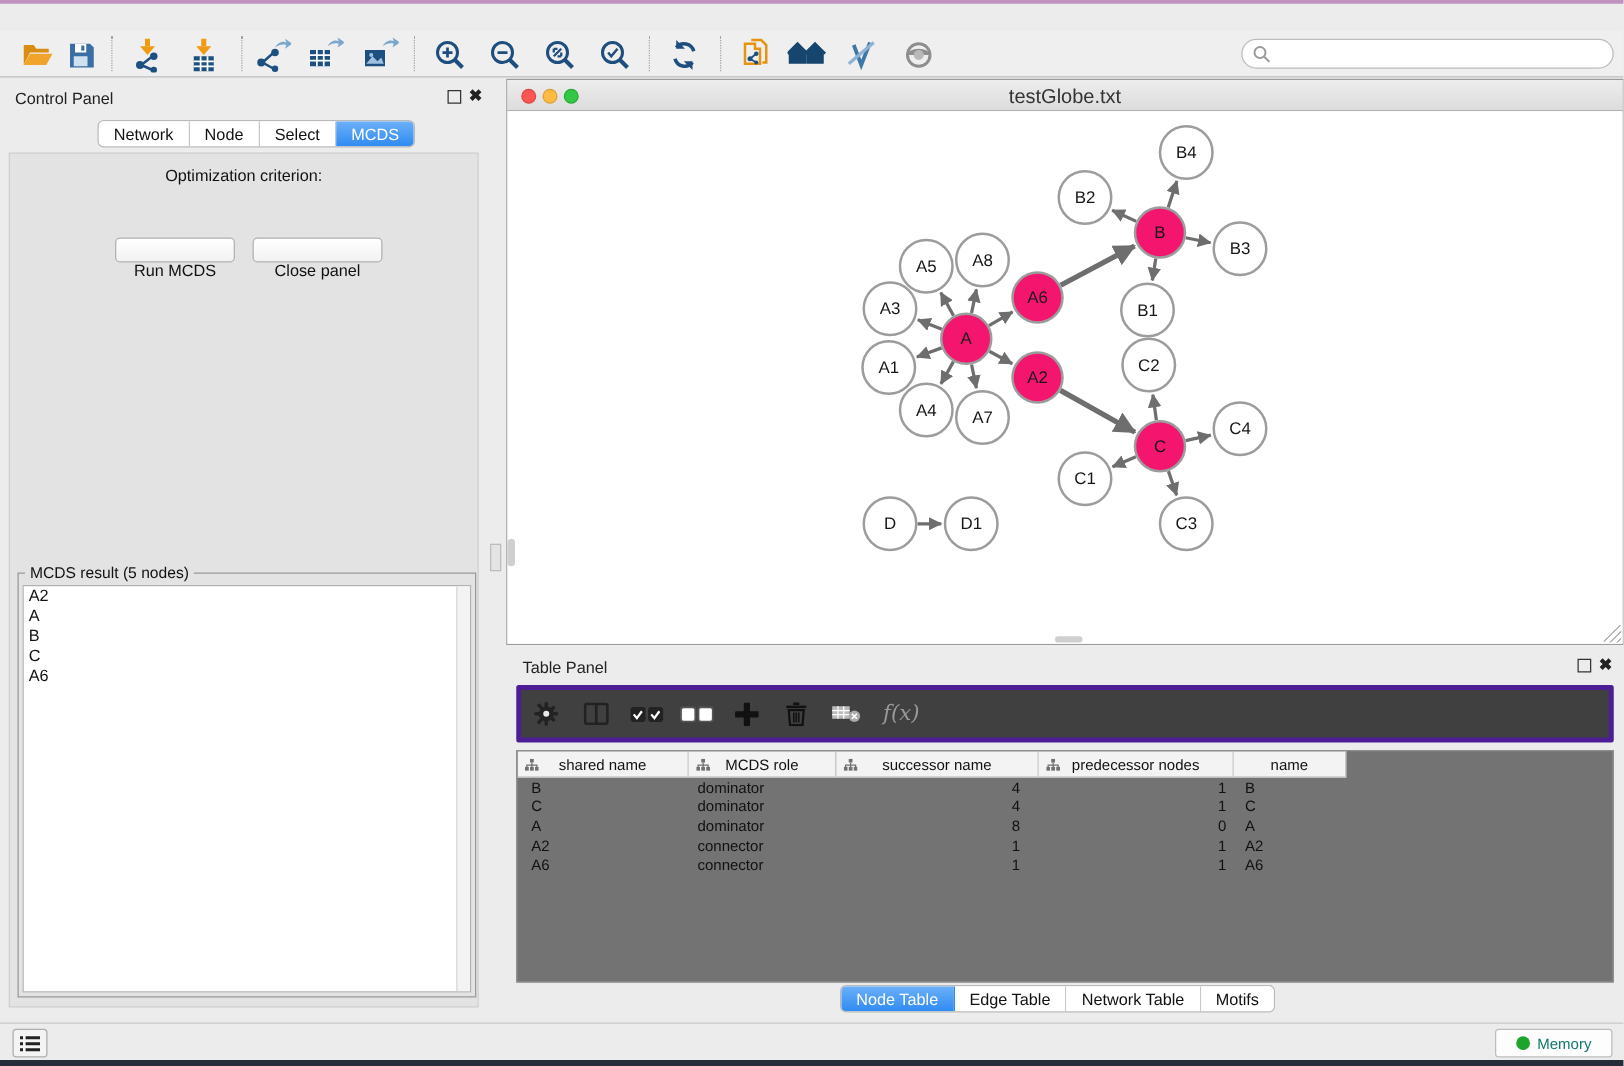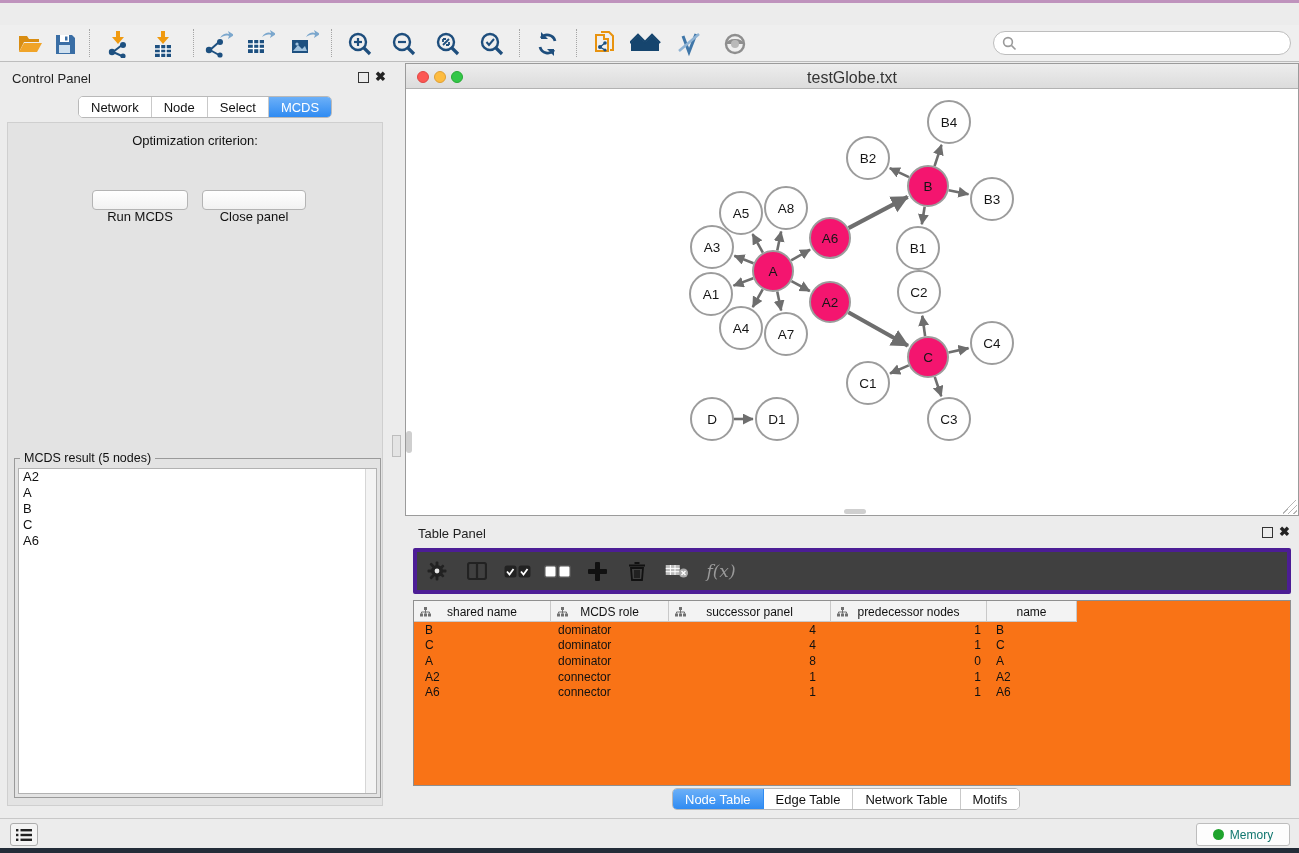--- a/index.html
+++ b/index.html
@@ -85,21 +85,21 @@
       linear-gradient(135deg, transparent 45%, #b6b6b6 45%, #b6b6b6 50%, transparent 50%) ,
       linear-gradient(135deg, transparent 65%, #b6b6b6 65%, #b6b6b6 70%, transparent 70%),
       linear-gradient(135deg, transparent 85%, #b6b6b6 85%, #b6b6b6 90%, transparent 90%);
   }
   
   #table-panel { position:absolute; left:405px; top:518px; width:894px; height:300px; background:#ececec; }
   .tp-toolbar { position:absolute; left:8px; top:30px; width:878px; height:46px;
     background:#404040; border:4px solid #4c1d95; border-radius:2px; display:flex; align-items:center; gap:0; }
   .tp-ic { width:40px; display:flex; justify-content:center; align-items:center; }
   .fx { font-family:"DejaVu Serif", serif; font-style:italic; font-size:17px; color:#9a9a9a; }
-  #data-table { position:absolute; left:8px; top:82px; width:878px; height:186px; background:#f97316;
+  #data-table { position:absolute; left:8px; top:82px; width:878px; height:186px; background:#737373;
     border:1px solid #8f8f8f; overflow:hidden; }
   .thead { display:flex; height:21px; }
   .th { position:relative; background:#f3f3f3; border-right:1px solid #c9c9c9; border-bottom:1px solid #c9c9c9;
     font-size:12px; text-align:center; padding-top:4px; color:#111; }
   .th .colicon { position:absolute; left:6px; top:6px; }
   .trow { display:flex; height:15.6px; align-items:center; }
   .td { font-size:12px; color:#111; white-space:nowrap; overflow:hidden; }
   .tabs-bottom { left:267px; top:270px; }
   
   #status-bar { position:absolute; left:0; top:818px; width:100%; height:30px; background:#ececec;
@@ -527,21 +527,21 @@
               <rect x="4" y="6.5" width="3" height="3" fill="#707070"></rect>
               <rect x="8" y="6.5" width="3" height="3" fill="#707070"></rect>
               <path d="M5.5 3v2M1.5 6.5V5h8v1.5M5.5 5v1.5" stroke="#707070" fill="none"></path>
             </svg><span>MCDS role</span></div>
           <div class="th" style="width: 162px;"><svg class="colicon" width="11" height="10">
               <rect x="4" y="0" width="3" height="3" fill="#707070"></rect>
               <rect x="0" y="6.5" width="3" height="3" fill="#707070"></rect>
               <rect x="4" y="6.5" width="3" height="3" fill="#707070"></rect>
               <rect x="8" y="6.5" width="3" height="3" fill="#707070"></rect>
               <path d="M5.5 3v2M1.5 6.5V5h8v1.5M5.5 5v1.5" stroke="#707070" fill="none"></path>
-            </svg><span>successor panel</span></div>
+            </svg><span>successor name</span></div>
           <div class="th" style="width: 156px;"><svg class="colicon" width="11" height="10">
               <rect x="4" y="0" width="3" height="3" fill="#707070"></rect>
               <rect x="0" y="6.5" width="3" height="3" fill="#707070"></rect>
               <rect x="4" y="6.5" width="3" height="3" fill="#707070"></rect>
               <rect x="8" y="6.5" width="3" height="3" fill="#707070"></rect>
               <path d="M5.5 3v2M1.5 6.5V5h8v1.5M5.5 5v1.5" stroke="#707070" fill="none"></path>
             </svg><span>predecessor nodes</span></div>
           <div class="th" style="width: 90px;"><span>name</span></div>
         </div>
       <div id="table-body">

